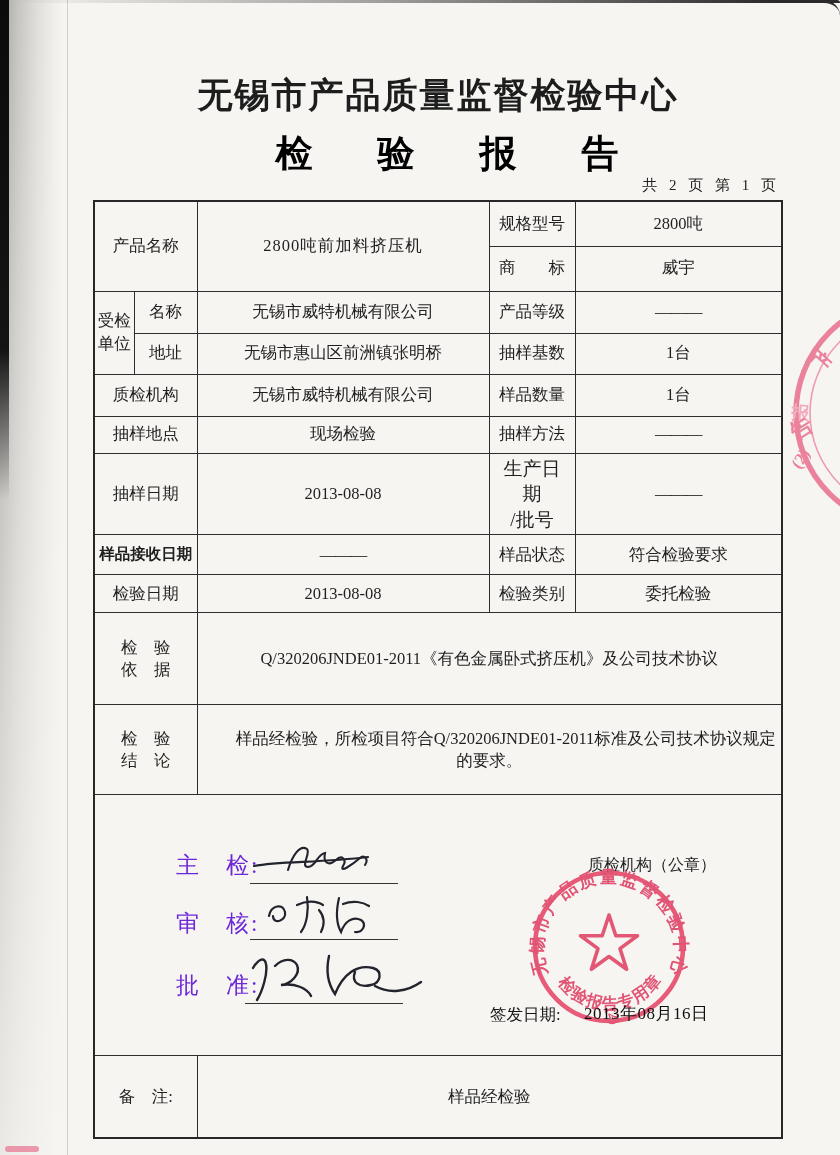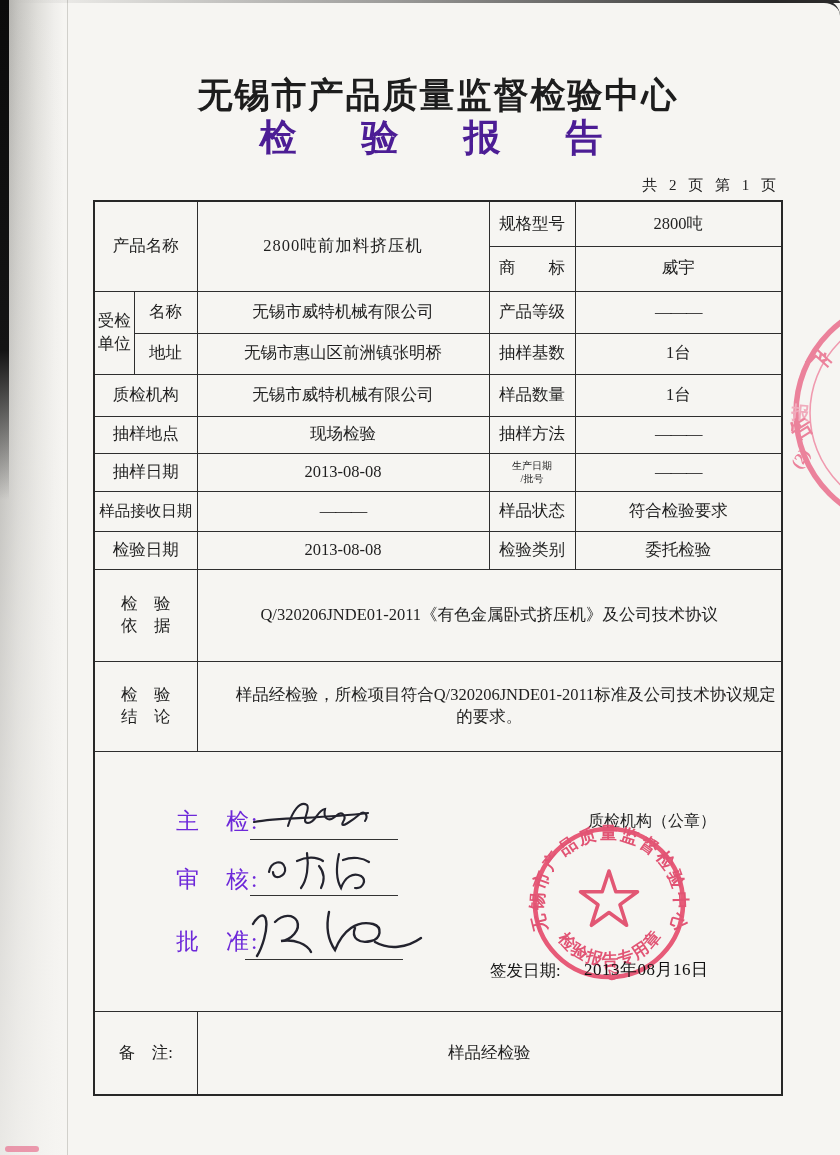--- a/index.html
+++ b/index.html
@@ -22,22 +22,22 @@
     background:linear-gradient(90deg,rgba(70,70,70,0),rgba(50,50,50,.45) 45%,#2a2a2a 92%);
     border-top-right-radius:10px;}
   .corner-tr{position:absolute;top:0;right:0;width:26px;height:20px;
     border-top:3px solid #2a2a2a;border-top-right-radius:16px;}
   .pink-mark{position:absolute;left:5px;bottom:3px;width:34px;height:6px;
     background:#e87a95;opacity:.75;border-radius:3px;}
 
   
   .org-title{position:absolute;left:93px;width:690px;top:72px;margin:0;
     text-align:center;font-size:35px;font-weight:600;letter-spacing:2px;color:#1d1d1d;}
-  .doc-title{position:absolute;left:93px;width:690px;top:113px;margin:0;
-    text-align:center;font-size:37px;font-weight:700;letter-spacing:14px;color:#4c1d95;}
+  .doc-title{position:absolute;left:93px;width:690px;top:113px;margin:16px;
+    text-align:center;font-size:37px;font-weight:700;letter-spacing:14px;color:#000000;}
   .no-line{position:absolute;left:114px;top:168px;font-size:18px;color:#222;}
   .page-info{position:absolute;right:60px;top:176px;font-size:15px;letter-spacing:4px;color:#222;}
 
   
   table.report{position:absolute;left:93px;top:200px;width:688px;
     border-collapse:collapse;table-layout:fixed;}
   table.report{border:2.4px solid #272727;}
   table.report td{border:1.7px solid #2e2e2e;text-align:center;vertical-align:middle;
     font-size:16.5px;color:#1f1f1f;padding:2px 5px;white-space:pre-line;line-height:1.35;}
   td.val{font-size:17px;}
@@ -116,26 +116,26 @@
     </tr>
     <tr style="height:37px">
       <td colspan="2">抽样地点</td>
       <td class="val">现场检验</td>
       <td>抽样方法</td>
       <td class="dashv">———</td>
     </tr>
     <tr style="height:38px">
       <td colspan="2">抽样日期</td>
       <td class="val">2013-08-08</td>
-      <td style="font-size:10px">生产日期
+      <td style="font-size:19px">生产日期
 /批号</td>
       <td class="dashv">———</td>
     </tr>
     <tr style="height:40px">
-      <td colspan="2" style="font-size:15.5px;padding:2px 1px;">样品接收日期</td>
+      <td colspan="2" style="font-size:15.5px;padding:2px 1px;font-weight:bold;">样品接收日期</td>
       <td class="dashv">———</td>
       <td>样品状态</td>
       <td class="val">符合检验要求</td>
     </tr>
     <tr style="height:38px">
       <td colspan="2">检验日期</td>
       <td class="val">2013-08-08</td>
       <td>检验类别</td>
       <td class="val">委托检验</td>
     </tr>

